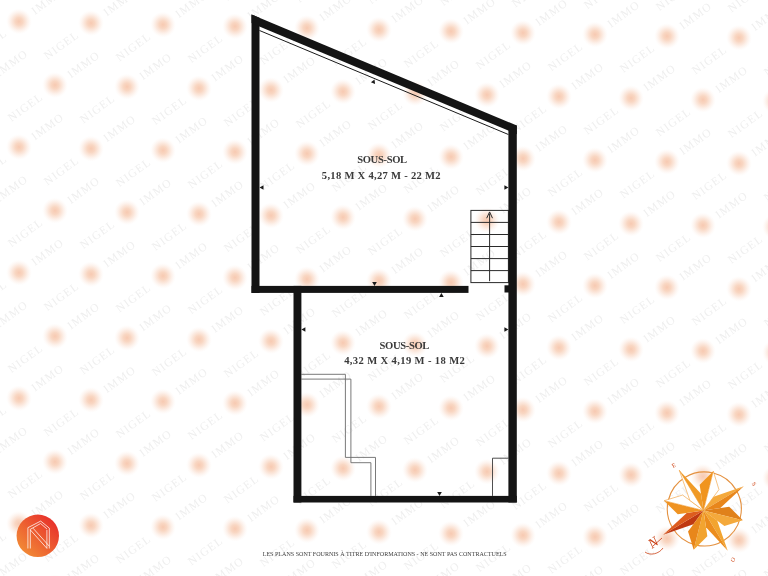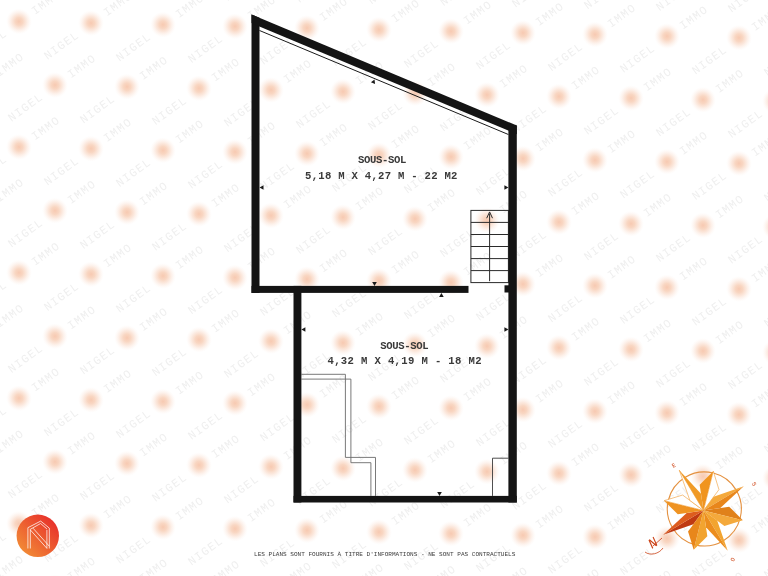--- a/index.html
+++ b/index.html
@@ -1,16 +1,16 @@
 <!DOCTYPE html>
 <html><head>
 <meta charset="utf-8">
 <style>
   html,body{margin:0;padding:0;background:#fff;}
-  #page{width:768px;height:576px;position:relative;overflow:hidden;font-family:Liberation Mono, monospace;}
+  #page{width:768px;height:576px;position:relative;overflow:hidden;font-family:Liberation Serif, serif;}
 </style>
 </head>
 <body>
 <div id="page">
 <svg width="768" height="576" viewBox="0 0 768 576" xmlns="http://www.w3.org/2000/svg">
 <defs>
   <linearGradient id="logograd" x1="0" y1="1" x2="1" y2="0">
     <stop offset="0" stop-color="#f39a38"></stop>
     <stop offset="1" stop-color="#e62129"></stop>
   </linearGradient>

